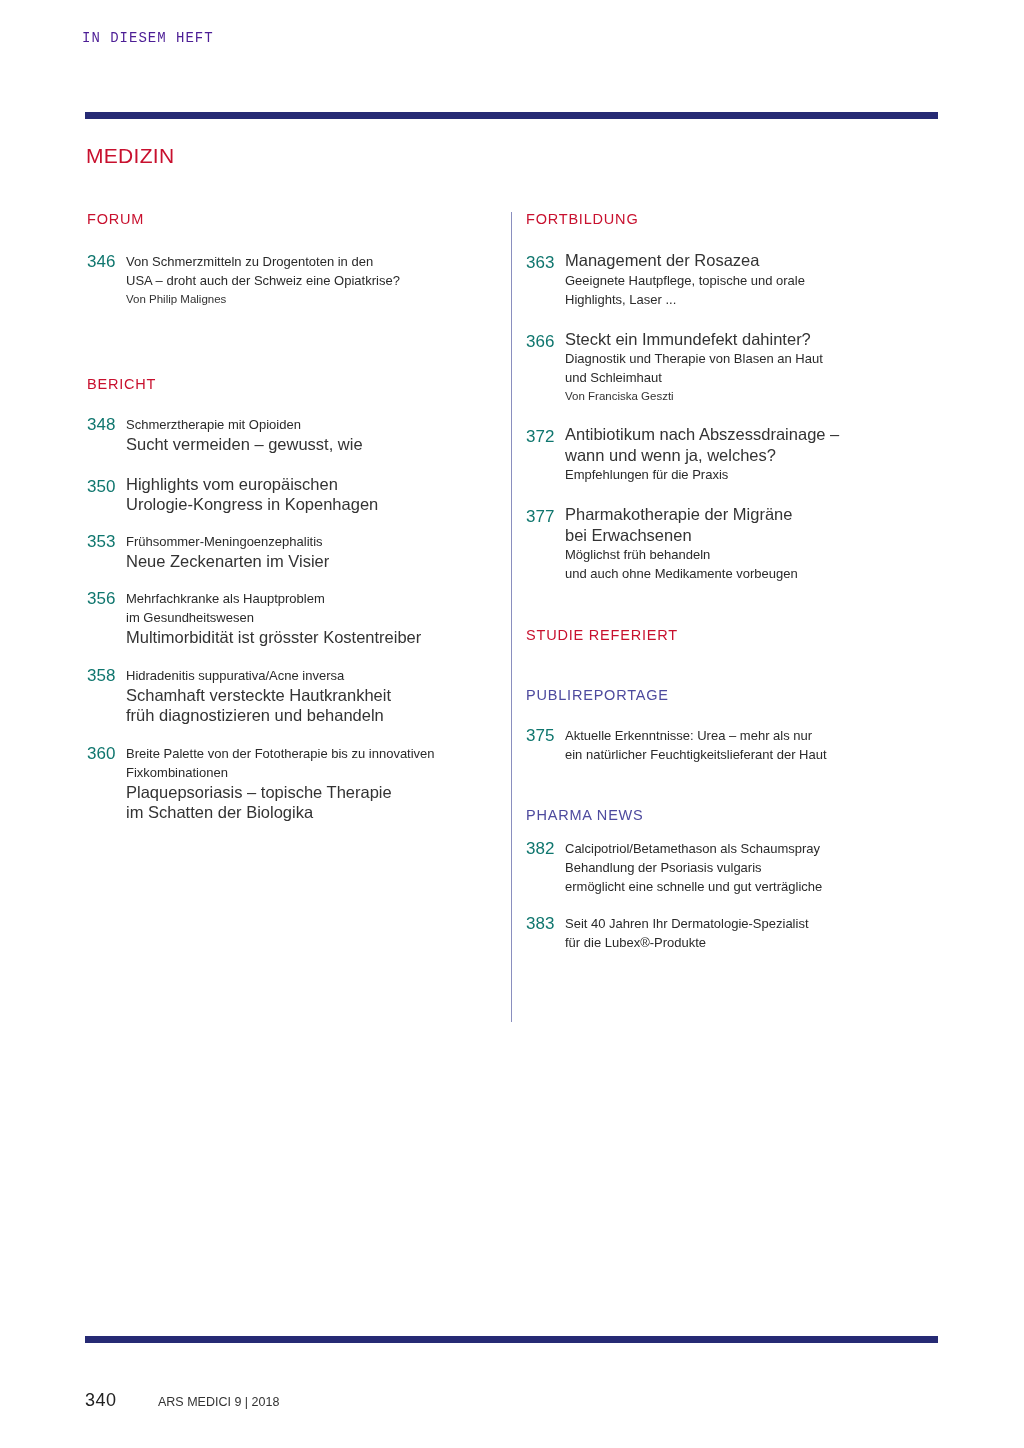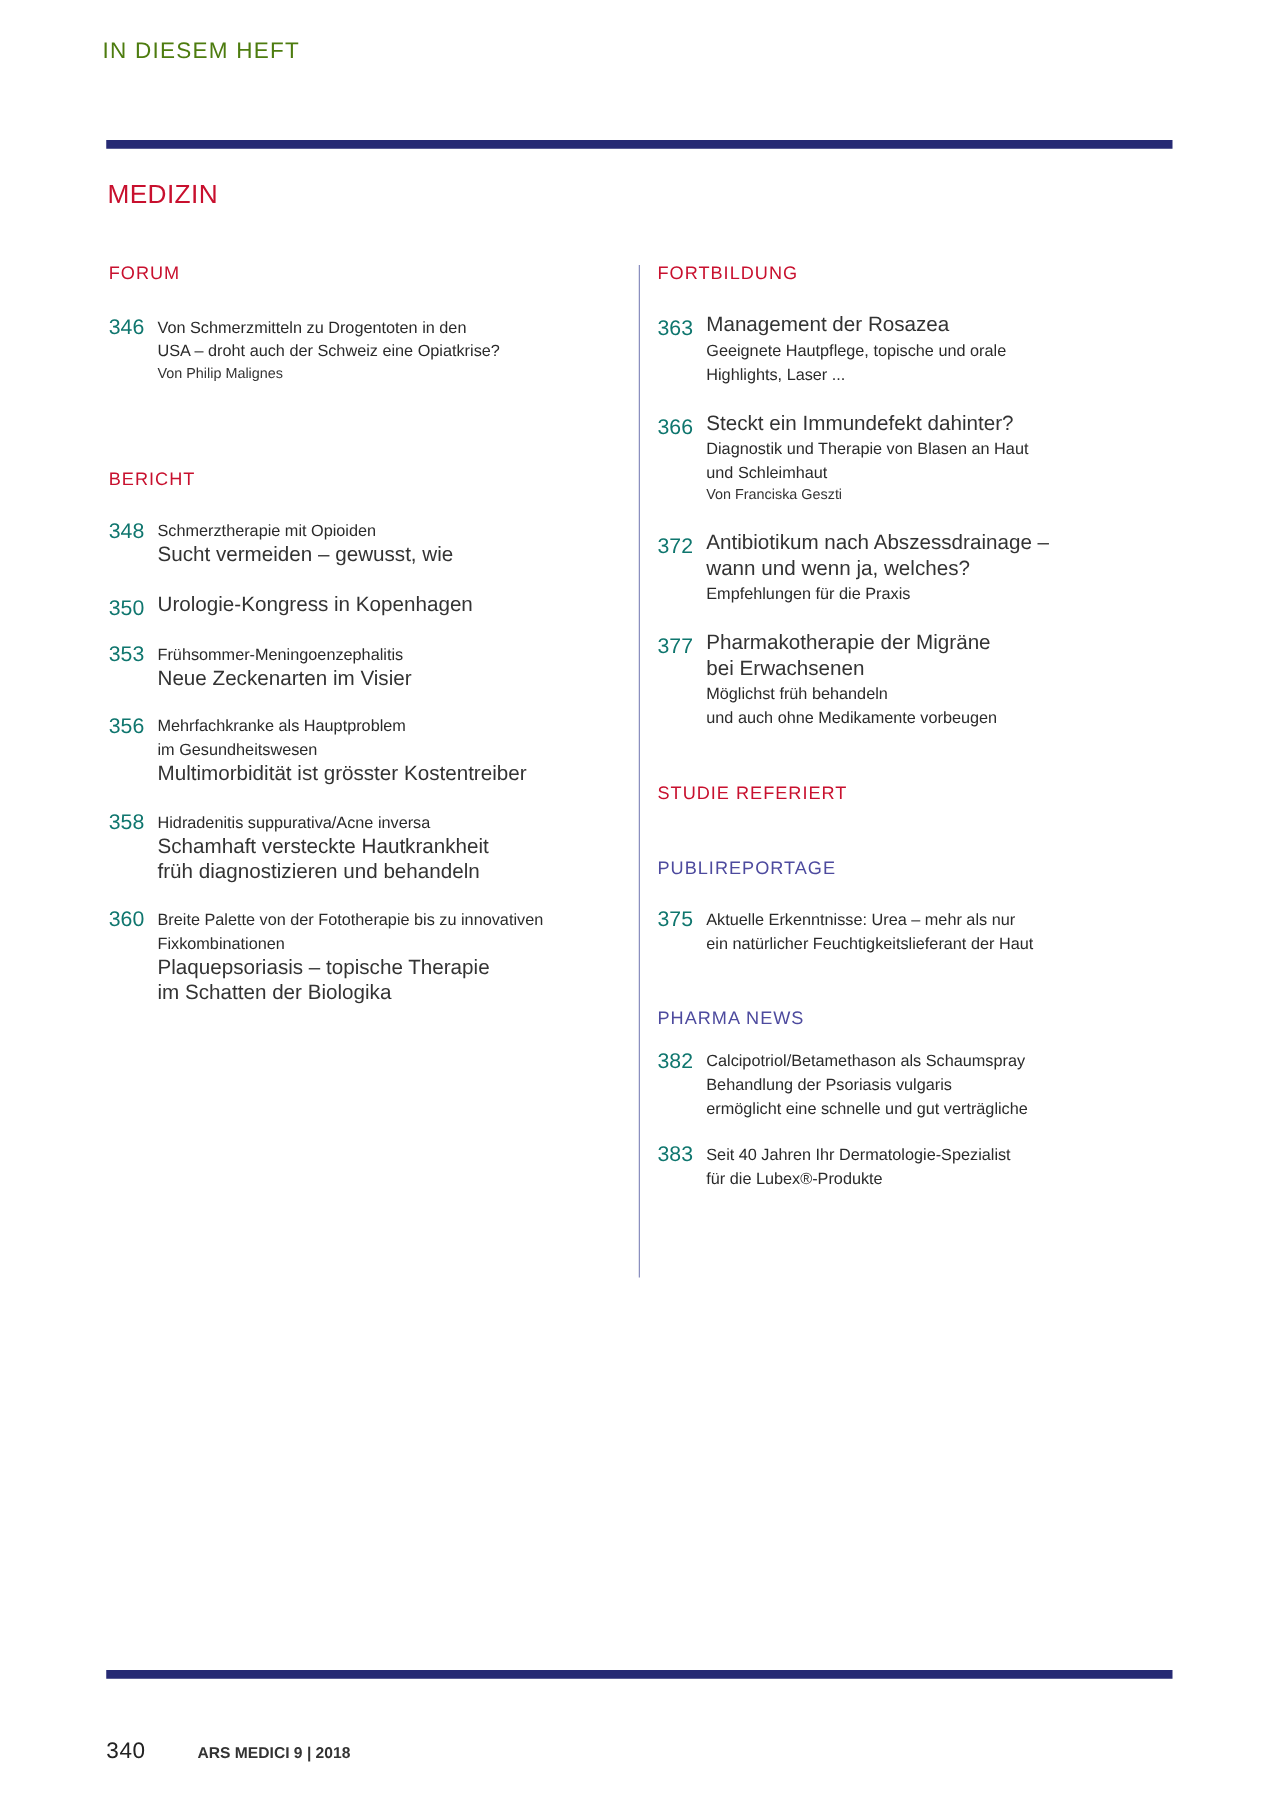--- a/index.html
+++ b/index.html
@@ -3,22 +3,22 @@
 <meta charset="utf-8">
 <style>
   html, body { margin: 0; padding: 0; background: #ffffff; }
   body {
     width: 1024px; height: 1448px; position: relative; overflow: hidden;
     font-family: "DejaVu Sans", "Liberation Sans", sans-serif;
     color: #2a2a2a;
   }
   .page-header {
     position: absolute; left: 82px; top: 30px;
-    font-size: 18px; letter-spacing: 1px; color: #4d7c0f;
-    font-family: Liberation Sans, sans-serif;
+    font-size: 14px; letter-spacing: 1px; color: #4c1d95;
+    font-family: Liberation Mono, monospace;
   }
   .rule {
     position: absolute; left: 85px; width: 853px; height: 7px; background: #262a74;
   }
   .rule.top { top: 112px; }
   .rule.bottom { top: 1336px; }
   .section-title {
     position: absolute; left: 86px; top: 144px;
     font-size: 21px; font-weight: normal; color: #c8102e; letter-spacing: 0.3px;
     font-family: "Liberation Sans", sans-serif;
@@ -48,21 +48,20 @@
   .big { font-size: 16.5px; line-height: 20.5px; color: #333; display: block; }
   .author { font-size: 11.5px; line-height: 18px; color: #333; display: block; }
 
   .footer-num {
     position: absolute; left: 85px; top: 1390px; font-size: 18px; color: #222;
     font-family: "Liberation Sans", sans-serif; letter-spacing: 0.5px;
   }
   .footer-mag {
     position: absolute; left: 158px; top: 1395px; font-size: 12.5px; color: #333;
     font-family: "Liberation Sans", sans-serif;
-    font-weight: bold;
   }
 </style>
 </head>
 <body>
 
 <div class="page-header">IN DIESEM HEFT</div>
 <div class="rule top"></div>
 <div class="section-title">MEDIZIN</div>
 <div class="divider"></div>
 
@@ -83,20 +82,21 @@
     <div class="num">348</div>
     <div class="txt">
       <span class="small">Schmerztherapie mit Opioiden</span>
       <span class="big">Sucht vermeiden – gewusst, wie</span>
     </div>
   </div>
 
   <div class="entry" style="margin-top:19px">
     <div class="num" style="padding-top:3px">350</div>
     <div class="txt">
+      <span class="big">Highlights vom europäischen</span>
       <span class="big">Urologie-Kongress in Kopenhagen</span>
     </div>
   </div>
 
   <div class="entry" style="margin-top:17px">
     <div class="num">353</div>
     <div class="txt">
       <span class="small">Frühsommer-Meningoenzephalitis</span>
       <span class="big">Neue Zeckenarten im Visier</span>
     </div>

